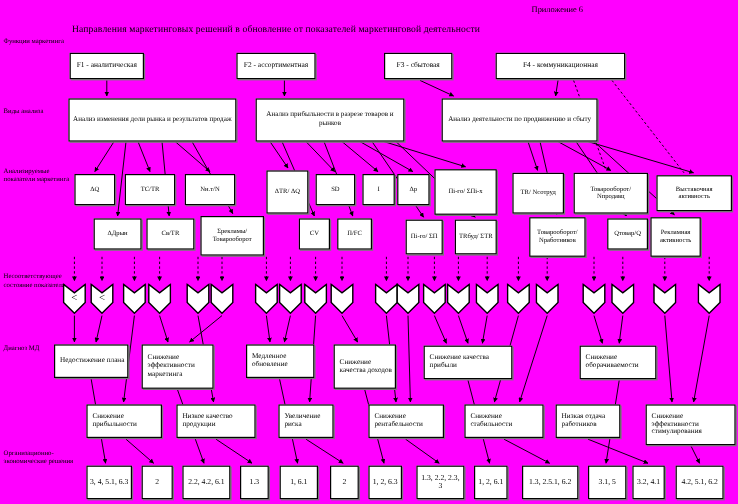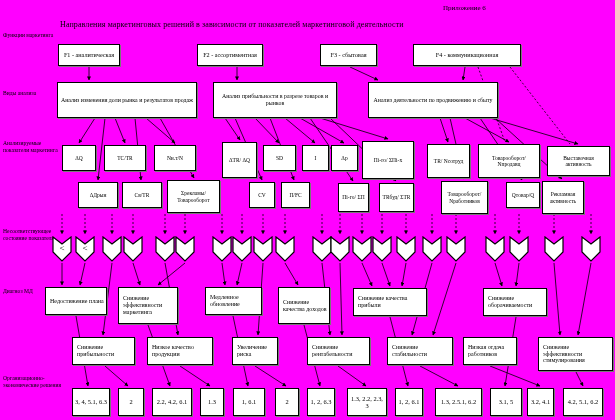--- a/index.html
+++ b/index.html
@@ -131,21 +131,21 @@
       <line x1="304" y1="325" x2="320" y2="386" stroke="#000" stroke-width="0.8" marker-end="url(#arr)"></line>
       <line x1="338" y1="366" x2="366" y2="386" stroke="#000" stroke-width="0.8" marker-end="url(#arr)"></line>
       <line x1="390" y1="317" x2="408" y2="386" stroke="#000" stroke-width="0.8" marker-end="url(#arr)"></line>
       <line x1="420" y1="366" x2="458" y2="386" stroke="#000" stroke-width="0.8" marker-end="url(#arr)"></line>
       <line x1="516" y1="317" x2="505" y2="386" stroke="#000" stroke-width="0.8" marker-end="url(#arr)"></line>
       <line x1="490" y1="366" x2="540" y2="386" stroke="#000" stroke-width="0.8" marker-end="url(#arr)"></line>
       <line x1="576" y1="372" x2="583" y2="386" stroke="#000" stroke-width="0.8" marker-end="url(#arr)"></line>
     </svg>
 
   <div class="corner">Приложение 6</div>
-  <div class="title">Направления маркетинговых решений в зависимости от показателей маркетинговой деятельности</div>
+  <div class="title">Направления маркетинговых решений в обновление от показателей маркетинговой деятельности</div>
 
   <div class="rlabel" style="top:32px">Функции маркетинга</div>
   <div class="rlabel" style="top:90px">Виды анализа</div>
   <div class="rlabel" style="top:140px">Анализируемые показатели маркетинга</div>
   <div class="rlabel" style="top:228px">Несоответствующее состояние показателя</div>
   <div class="rlabel" style="top:288px">Диагноз МД</div>
   <div class="rlabel" style="top:375px">Организационно-экономические решения</div>
 
   <div class="box fbox" style="left:58px;top:44px;width:62px;height:22px">F1 - аналитическая</div>
   <div class="box fbox" style="left:197px;top:44px;width:66px;height:22px">F2 - ассортиментная</div>

